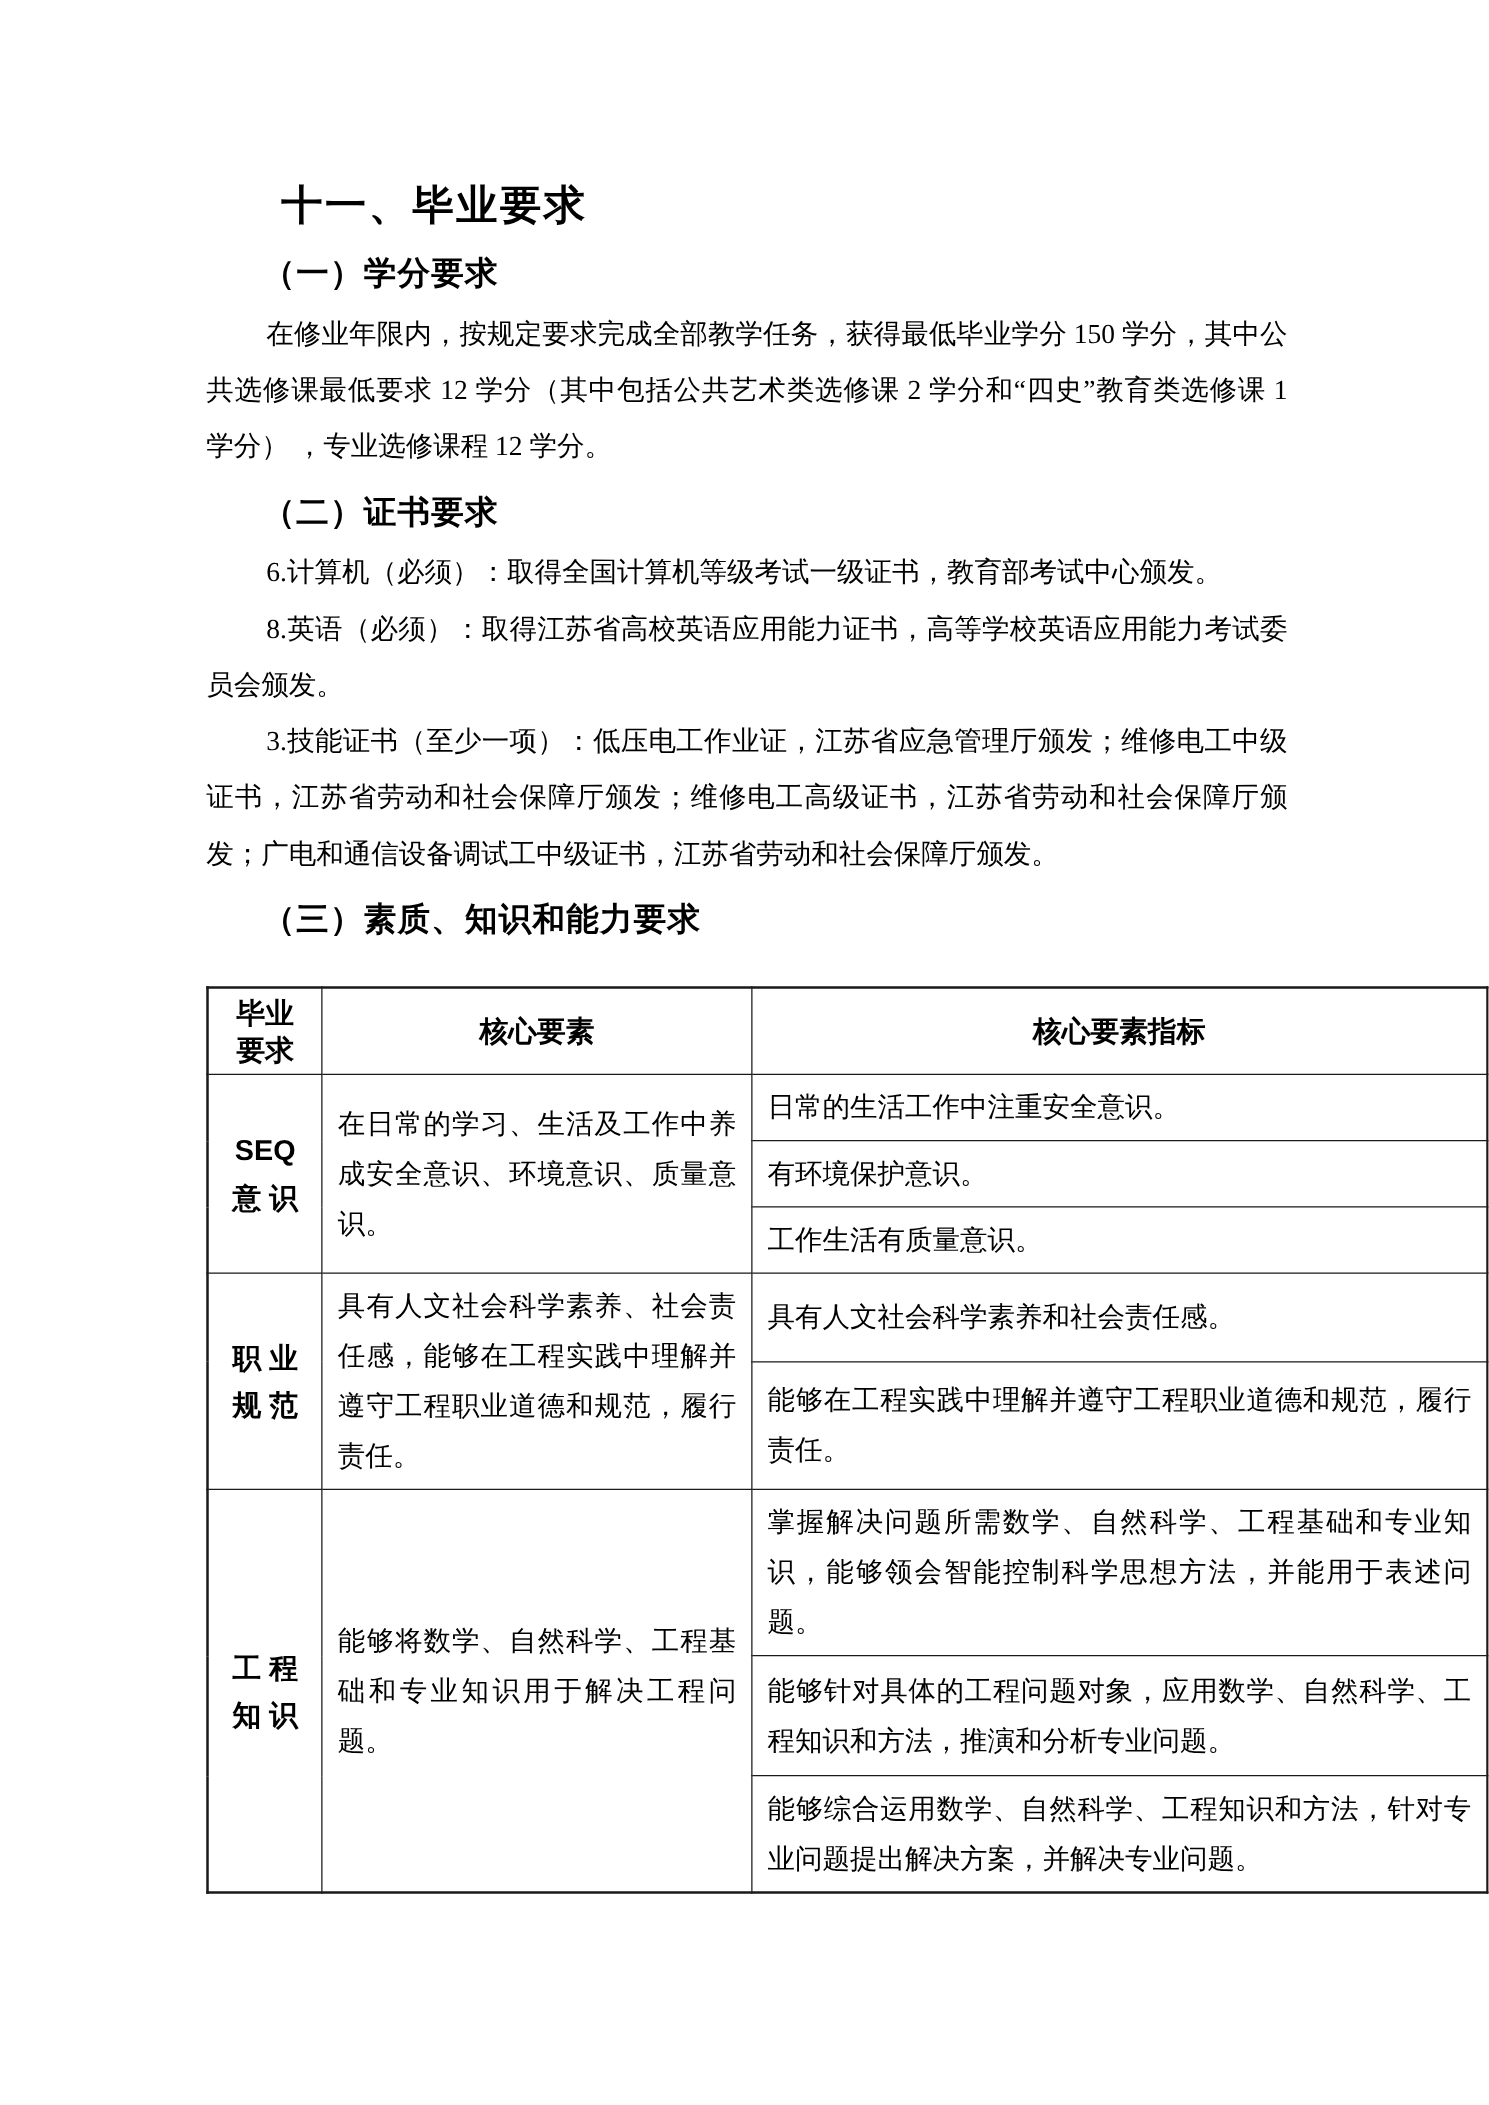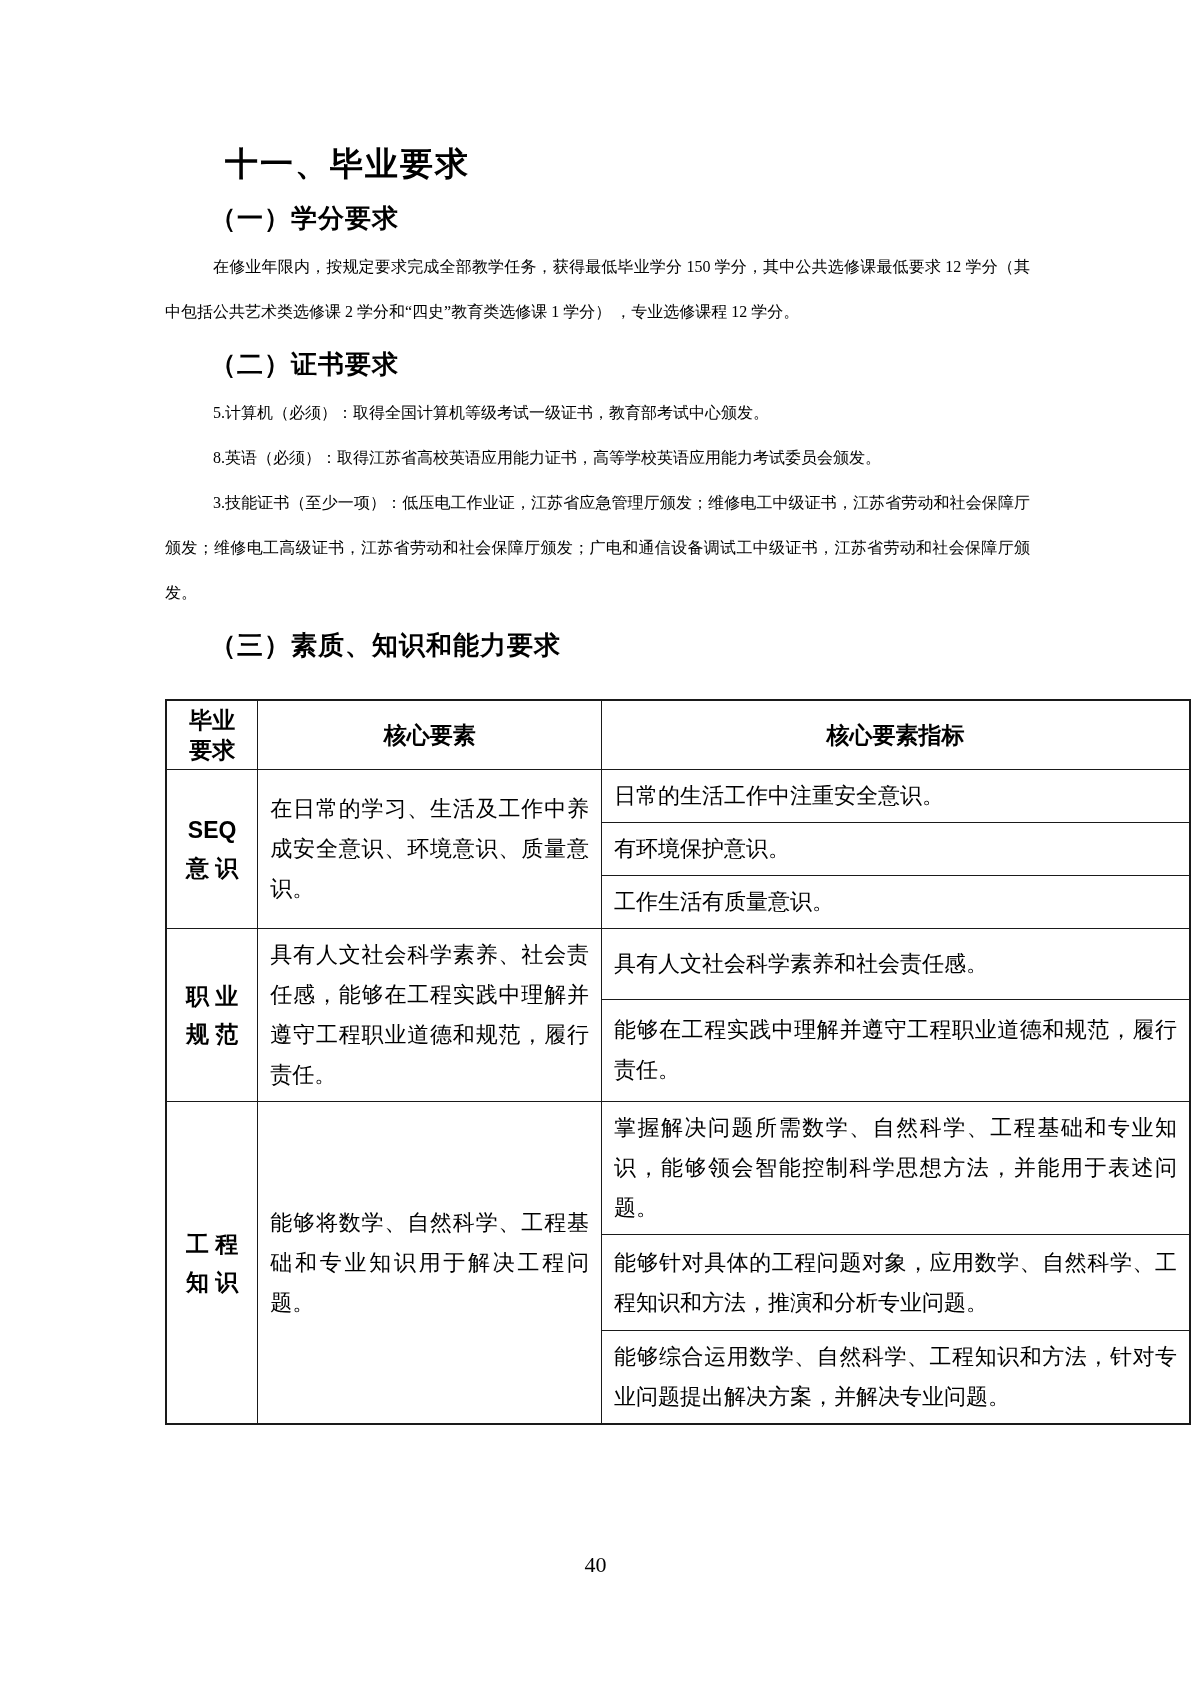--- a/index.html
+++ b/index.html
@@ -29,21 +29,21 @@
   }
   .sec-heading {
     font-family: "Liberation Sans", sans-serif;
     font-weight: bold;
     font-size: 26px;
     line-height: 36px;
     margin: 12px 0 8px 45px;
     letter-spacing: 1px;
   }
   .body-para {
-    font-size: 16px;
+    font-size: 22px;
     line-height: 45px;
     text-align: justify;
     text-indent: 48px;
     margin: 0;
   }
   .req-table {
     border-collapse: collapse;
     width: 1026px;
     margin-top: 36px;
     border: 2px solid #1a1a1a;
@@ -105,21 +105,21 @@
 
 <div class="page">
   <div class="content">
 
     <h1 class="doc-title">十一、毕业要求</h1>
 
     <h2 class="sec-heading">（一）学分要求</h2>
     <p class="body-para">在修业年限内，按规定要求完成全部教学任务，获得最低毕业学分 150 学分，其中公共选修课最低要求 12 学分（其中包括公共艺术类选修课 2 学分和“四史”教育类选修课 1 学分） ，专业选修课程 12 学分。</p>
 
     <h2 class="sec-heading">（二）证书要求</h2>
-    <p class="body-para">5.计算机（必须）：取得全国计算机等级考试一级证书，教育部考试中心颁发。</p>
+    <p class="body-para">6.计算机（必须）：取得全国计算机等级考试一级证书，教育部考试中心颁发。</p>
     <p class="body-para">8.英语（必须）：取得江苏省高校英语应用能力证书，高等学校英语应用能力考试委员会颁发。</p>
     <p class="body-para">3.技能证书（至少一项）：低压电工作业证，江苏省应急管理厅颁发；维修电工中级证书，江苏省劳动和社会保障厅颁发；维修电工高级证书，江苏省劳动和社会保障厅颁发；广电和通信设备调试工中级证书，江苏省劳动和社会保障厅颁发。</p>
 
     <h2 class="sec-heading">（三）素质、知识和能力要求</h2>
 
     <table class="req-table">
       <colgroup>
         <col style="width:78px">
         <col style="width:292px">
         <col style="width:498px">
@@ -172,14 +172,13 @@
         <tr class="h-r3s2">
           <td class="ind-cell">能够针对具体的工程问题对象，应用数学、自然科学、工程知识和方法，推演和分析专业问题。</td>
         </tr>
         <tr class="h-r3s3">
           <td class="ind-cell">能够综合运用数学、自然科学、工程知识和方法，针对专业问题提出解决方案，并解决专业问题。</td>
         </tr>
       </tbody>
     </table>
   </div>
 
-  <div class="page-number">40</div>
 </div>
 
 </body></html>

